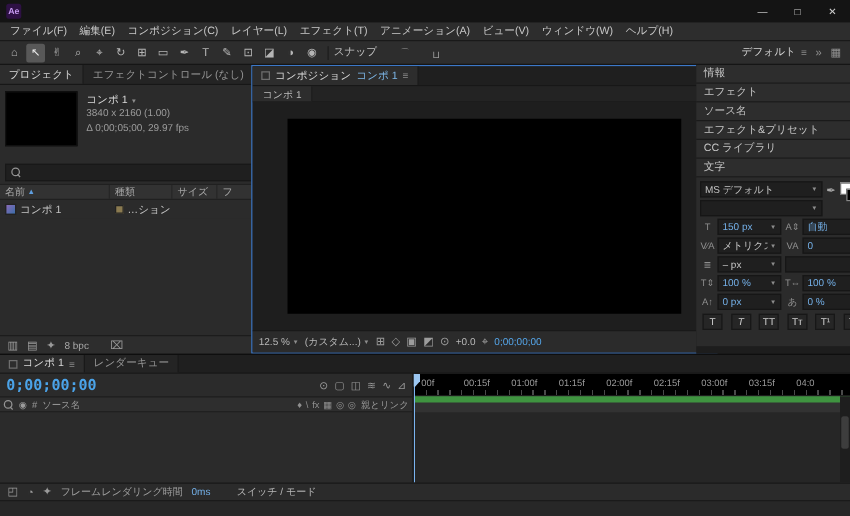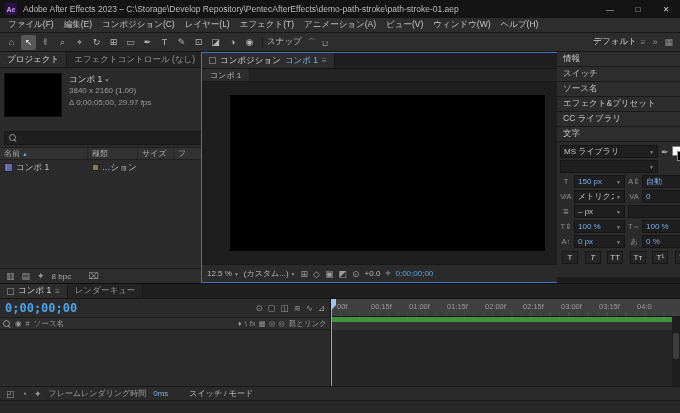--- a/index.html
+++ b/index.html
@@ -15,21 +15,21 @@
 
 
 .menubar{position:absolute;top:18px;left:0;right:0;height:15px;background:#2d2d2d;display:flex;align-items:center;padding-left:3px;border-bottom:1px solid #191919}
 .menu-item{padding:16px 5px;font-size:8.5px;color:#c8c8c8;white-space:nowrap}
 
 
 .toolbar{position:absolute;top:33px;left:0;right:0;height:19px;background:#2d2d2d;display:flex;align-items:center;padding:0 3px;border-bottom:1px solid #151515}
 .tool{min-width:15px;height:15px;display:flex;align-items:center;justify-content:center;color:#b5b5b5;font-size:9px;border-radius:2px;margin:0 1px}
 .tool.active{background:#585858;color:#eee}
 .tb-sep{width:1px;height:11px;background:#1c1c1c;margin:0 4px}
-.snap{display:flex;align-items:flex-end;gap:6px;color:#c0c0c0;font-size:8.5px}
+.snap{display:flex;align-items:flex-end;gap:18px;color:#c0c0c0;font-size:8.5px}
 .snap-ico{color:#9a9a9a;font-size:8px}
 .tb-right{margin-left:auto;display:flex;align-items:center;gap:7px;padding-right:4px}
 .workspace{display:flex;gap:4px;align-items:center;font-size:8.5px;color:#d2d2d2}
 .dim{color:#8f8f8f}
 .help-search{display:flex;align-items:center;gap:4px}
 .help-input{width:84px;height:13px;background:#262626;border:1px solid #1a1a1a;color:#bbb;font-size:8px;padding:0 3px;font-family:inherit;outline:none}
 .help-input::placeholder{color:#8d8d8d}
 
 
 .mag{position:relative;width:8px;height:8px;flex:0 0 auto;display:inline-block}
@@ -108,21 +108,21 @@
 .tl-body{position:absolute;top:15px;left:0;right:0;bottom:14px;display:flex}
 .tl-left{width:330px;background:#2b2b2b;position:relative;flex:0 0 auto}
 .tc-row{height:18px;display:flex;align-items:center;padding:0 5px;gap:4px}
 .big-tc{font-family:"DejaVu Sans Mono","Liberation Mono",monospace;font-size:12px;font-weight:bold;color:#4ba3e8;letter-spacing:0}
 .tc-icons{margin-left:auto;display:flex;gap:5px;color:#9a9a9a;font-size:8.5px}
 .hdr-row{height:13px;background:#2e2e2e;border-top:1px solid #1d1d1d;border-bottom:1px solid #1d1d1d;display:flex;align-items:center;font-size:7.5px;color:#9a9a9a;padding:0 3px;gap:4px;white-space:nowrap}
 .hdr-sw{display:flex;gap:3px;color:#8f8f8f}
 .hdr-sp{flex:1}
 .tl-tracks-left{background:#2b2b2b;height:57px}
 .tl-right{flex:1;position:relative;background:#262626;border-left:1px solid #161616;overflow:hidden}
-.ruler{height:18px;background:#404040;border-bottom:1px solid #1c1c1c;position:relative;font-size:7.5px;color:#9a9a9a}
+.ruler{height:18px;background:#000000;border-bottom:1px solid #1c1c1c;position:relative;font-size:7.5px;color:#9a9a9a}
 .ruler-ticks{position:absolute;left:0;right:0;bottom:0;height:4px;background:repeating-linear-gradient(90deg,#4a4a4a 0 1px,transparent 1px 9.5px)}
 .rl{position:absolute;top:3px;white-space:nowrap}
 .band{height:13px;background:#323232;position:relative}
 .cached{position:absolute;top:0;left:0;right:0;height:5px;background:#3f9440}
 .tl-tracks{position:absolute;top:31px;left:0;right:8px;bottom:0;background:#262626}
 .cti{position:absolute;left:0;top:0;bottom:0;width:1px;background:#7ab4f0;z-index:6}
 .cti-head{position:absolute;left:-4px;top:0;width:9px;height:11px;background:#9cc7f2;clip-path:polygon(0 0,100% 0,100% 55%,50% 100%,0 55%);z-index:7}
 .tl-scroll{position:absolute;right:0;top:18px;bottom:0;width:8px;background:#1e1e1e}
 .tl-thumb{position:absolute;left:1px;right:1px;top:16px;height:26px;background:#3d3d3d;border-radius:2px}
 .tl-bottom{position:absolute;bottom:0;left:0;right:0;height:14px;background:#2b2b2b;border-top:1px solid #191919;display:flex;align-items:center;gap:7px;padding:0 6px;font-size:8px;color:#9f9f9f;white-space:nowrap}
@@ -130,21 +130,20 @@
 .switch-mode{margin-left:14px;color:#b8b8b8}
 .bottom-strip{position:absolute;top:400px;left:0;right:0;height:13px;background:#272727;border-top:1px solid #1a1a1a}
 </style>
 </head>
 <body>
 
 <div class="app">
 
   <div class="titlebar">
     <div class="app-icon">Ae</div>
-    <div class="title-text">Adobe After Effects 2023 – C:\Storage\Develop Repository\PentecAfterEffects\demo-path-stroke\path-stroke-01.aep</div>
     <div class="win-controls">
       <div class="win-btn">—</div>
       <div class="win-btn">□</div>
       <div class="win-btn">✕</div>
     </div>
   </div>
 
   <div class="menubar">
     <span class="menu-item">ファイル(F)</span>
     <span class="menu-item">編集(E)</span>
@@ -275,21 +274,21 @@
         <span class="tc-blue">0;00;00;00</span>
       </div>
     </div>
 
     <div class="right-stack">
       <div class="rp-header">
           <span>情報</span>
           <span class="menu-glyph">≡</span>
         </div>
       <div class="rp-header">
-          <span>スイッチ</span>
+          <span>エフェクト</span>
           <span class="menu-glyph">≡</span>
         </div>
       <div class="rp-header">
           <span>ソース名</span>
           <span class="menu-glyph">≡</span>
         </div>
       <div class="rp-header">
           <span>エフェクト&amp;プリセット</span>
           <span class="menu-glyph">≡</span>
         </div>
@@ -299,21 +298,21 @@
         </div>
       <div class="rp-header">
           <span>文字</span>
           <span class="menu-glyph">≡</span>
         </div>
 
       <div class="rp-content">
         <div class="char-top">
           <div class="char-left">
             <div class="dd">
-              <span class="dd-val">MS ライブラリ</span>
+              <span class="dd-val">MS デフォルト</span>
               <span class="caret">▼</span>
             </div>
             <div class="dd">
               <span class="dd-val"></span>
               <span class="caret">▼</span>
             </div>
           </div>
           <div class="char-swatches">
             <span class="eyedrop">✒</span>
             <div class="sw-fill"></div>

